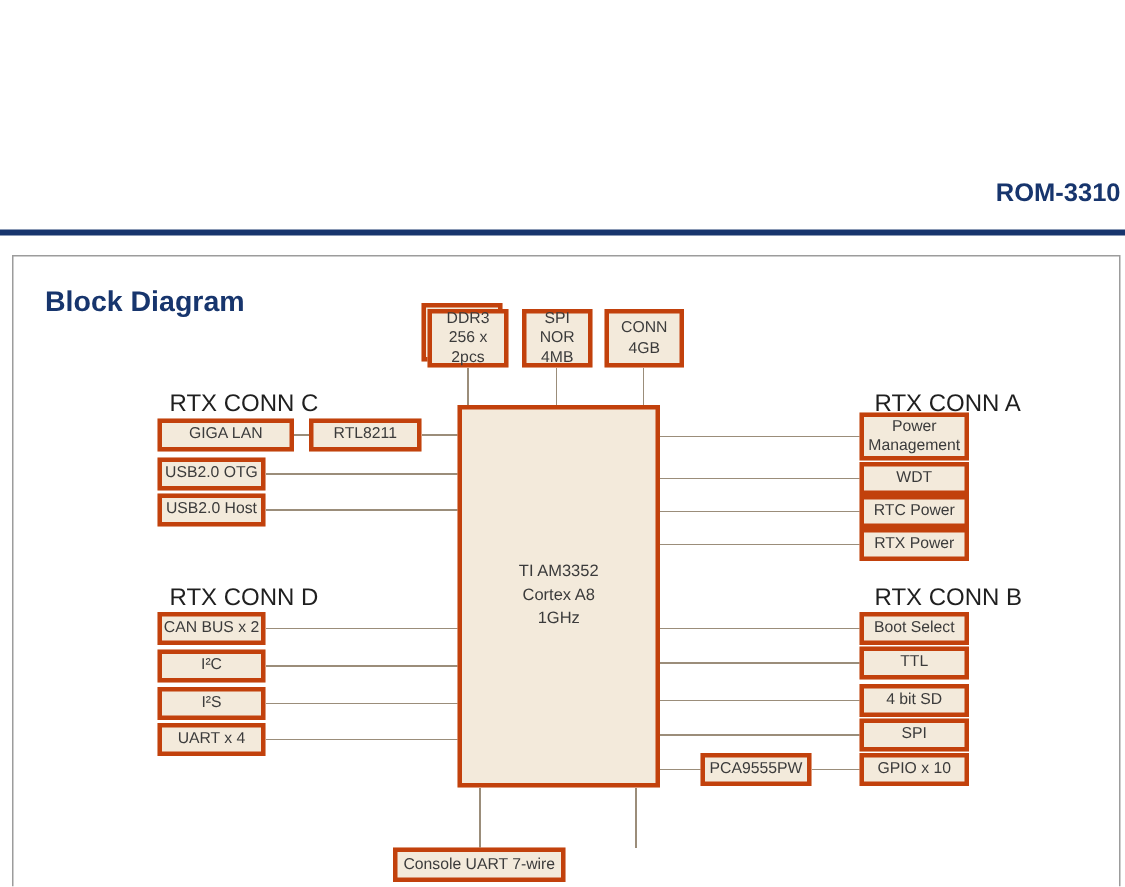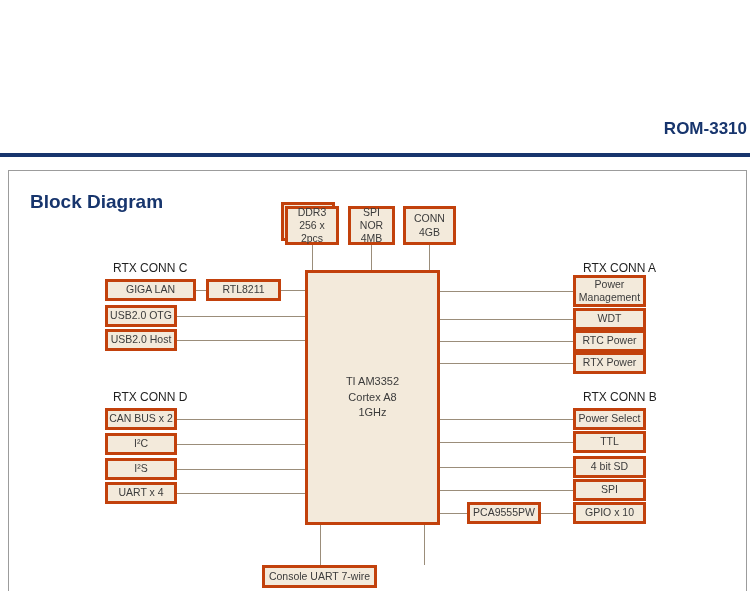--- a/index.html
+++ b/index.html
@@ -24,21 +24,21 @@
     position:absolute; left:30px; top:191px;
     font-size:19px; font-weight:bold; color:#17356d;
   }
   .box {
     position:absolute; background:#f3eadb; border:3px solid #c2410c;
     display:flex; align-items:center; justify-content:center;
     text-align:center; font-size:10.5px; line-height:1.25; color:#3b3b3b;
     white-space:pre-line;
   }
   .cpu { font-size:11px; line-height:1.45; }
-  .group-label { position:absolute; font-size:12px; color:#1f1f1f; }
+  .group-label { position:absolute; font-size:16px; color:#1f1f1f; }
   .wires { position:absolute; left:0; top:0; pointer-events:none; }
   .wires line { stroke:#9b8d7a; stroke-width:1; }
 </style>
 </head>
 <body>
 
 <div class="canvas">
 
   <div class="product-name">ROM-3310</div>
   <div class="header-rule"></div>
@@ -102,21 +102,21 @@
   <div class="box" style="left:105px; top:482px; width:72px; height:22px;">UART x 4</div>
 
   <div class="group-label" style="left:583px; top:261px;">RTX CONN A</div>
   <div class="box" style="left:573px; top:275px; width:73px; height:32px;">Power
 Management</div>
   <div class="box" style="left:573px; top:308px; width:73px; height:22px;">WDT</div>
   <div class="box" style="left:573px; top:330px; width:73px; height:22px;">RTC Power</div>
   <div class="box" style="left:573px; top:352px; width:73px; height:22px;text-align:center;">RTX Power</div>
 
   <div class="group-label" style="left:583px; top:390px;">RTX CONN B</div>
-  <div class="box" style="left:573px; top:408px; width:73px; height:22px;">Power Select</div>
+  <div class="box" style="left:573px; top:408px; width:73px; height:22px;">Boot Select</div>
   <div class="box" style="left:573px; top:431px; width:73px; height:22px;">TTL</div>
   <div class="box" style="left:573px; top:456px; width:73px; height:22px;">4 bit SD</div>
   <div class="box" style="left:573px; top:479px; width:73px; height:22px;">SPI</div>
   <div class="box" style="left:573px; top:502px; width:73px; height:22px;">GPIO x 10</div>
 
   <div class="box" style="left:467px; top:502px; width:74px; height:22px;">PCA9555PW</div>
 
   <div class="box" style="left:262px; top:565px; width:115px; height:23px;">Console UART 7-wire</div>
   <div class="box" style="left:390px; top:565px; width:68px; height:23px;margin-top:37px;">JTAG</div>
 

